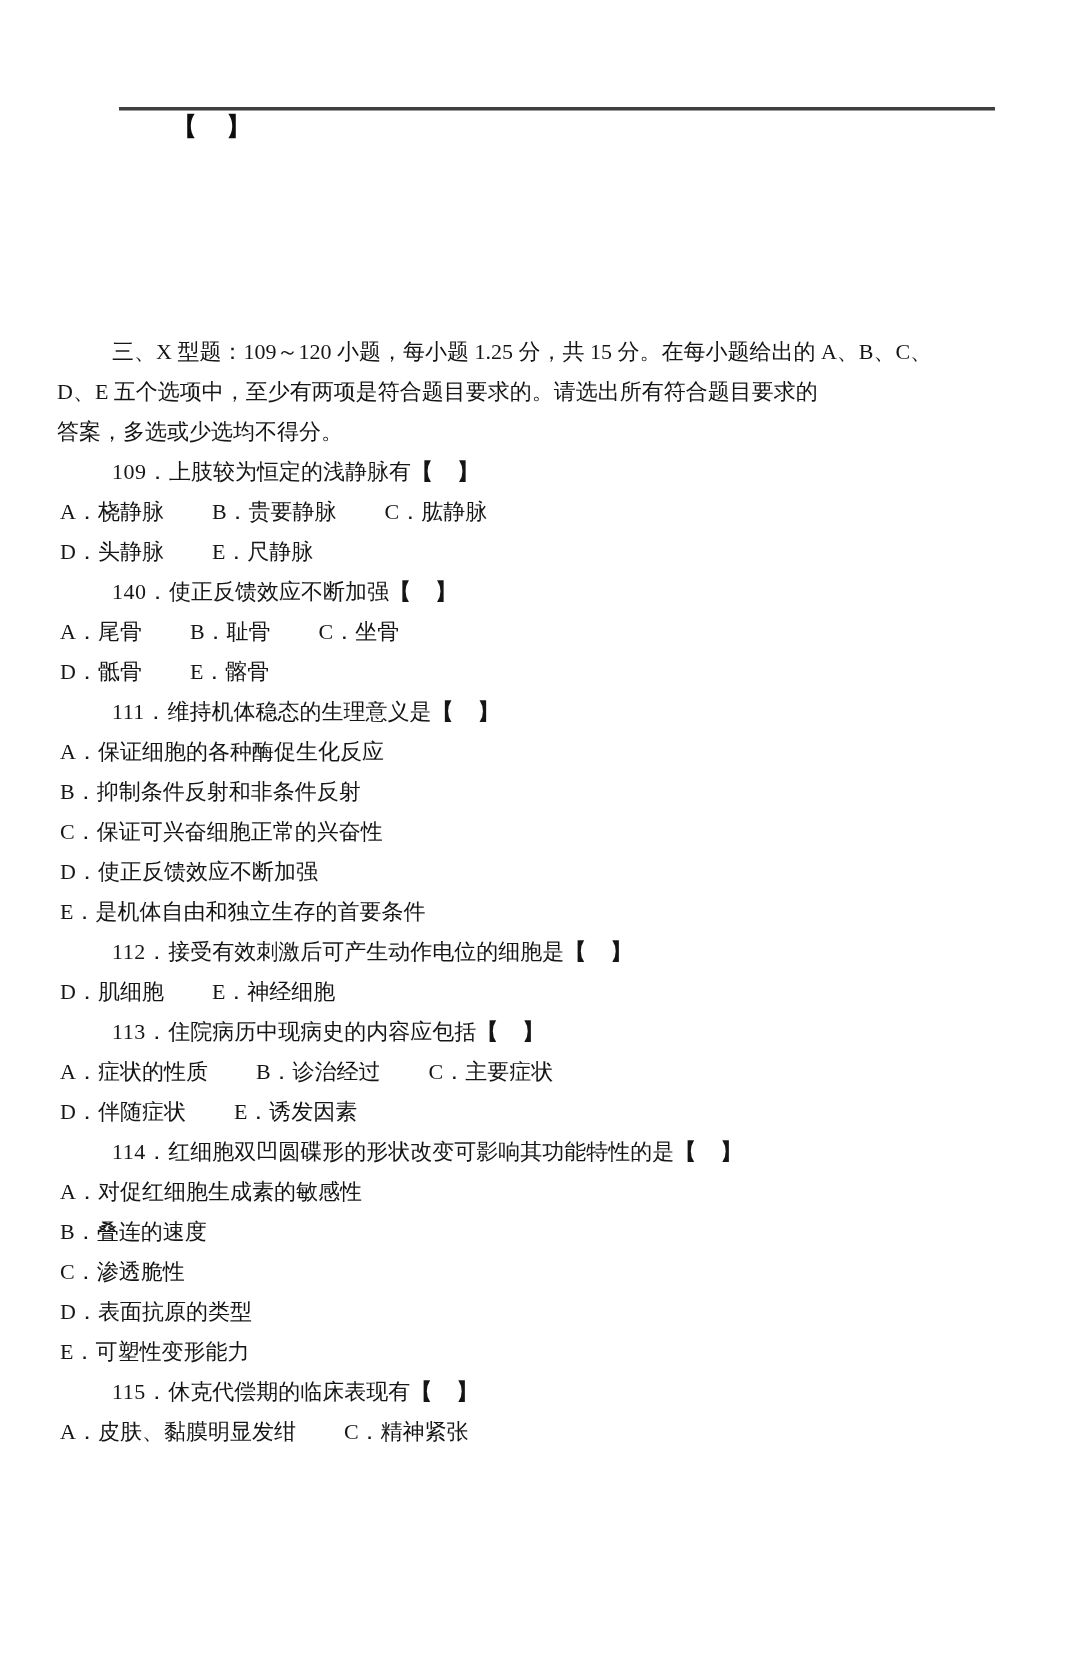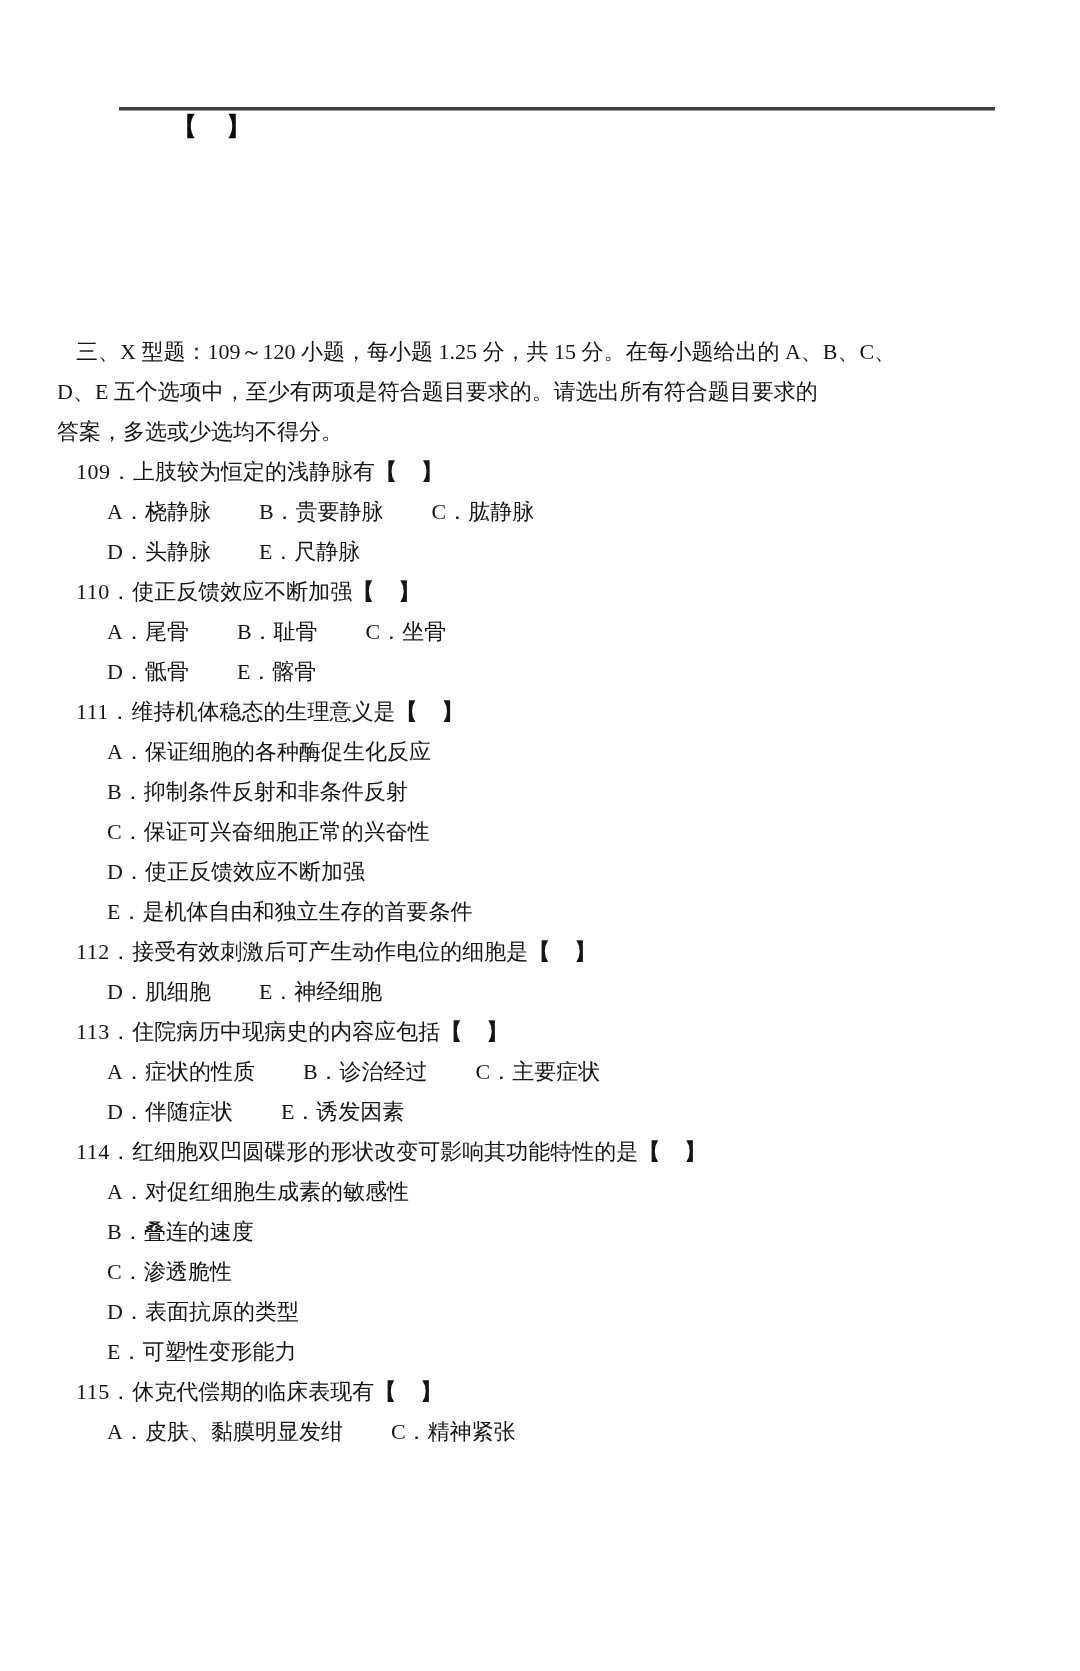--- a/index.html
+++ b/index.html
@@ -39,26 +39,26 @@
     top: 332px;
     left: 0;
     width: 100%;
   }
   .line {
     height: 40px;
     line-height: 40px;
     font-size: 22px;
     white-space: nowrap;
   }
-  .indent-first { padding-left: 76px; }
+  .indent-first { padding-left: 112px; }
   .indent-cont  { padding-left: 57px; }
   .opt-row {
     display: flex;
     gap: 48px;
-    padding-left: 107px;
+    padding-left: 60px;
     text-align: right;
   }
   .bracket { font-weight: 700; letter-spacing: 1px; }
   .num { letter-spacing: 0.5px; margin-top: 26px; }
 </style>
 </head>
 <body>
 
 <div class="page">
 
@@ -79,21 +79,21 @@
       <span>A．桡静脉</span>
       <span>B．贵要静脉</span>
       <span>C．肱静脉</span>
     </div>
     <div class="line opt-row">
       <span>D．头静脉</span>
       <span>E．尺静脉</span>
     </div>
 
     <div class="line indent-first">
-      <span class="num">110．</span><span>使正反馈效应不断加强</span><span class="bracket">【　】</span>
+      <span class="num">140．</span><span>使正反馈效应不断加强</span><span class="bracket">【　】</span>
     </div>
     <div class="line opt-row">
       <span>A．尾骨</span>
       <span>B．耻骨</span>
       <span>C．坐骨</span>
     </div>
     <div class="line opt-row">
       <span>D．骶骨</span>
       <span>E．髂骨</span>
     </div>

